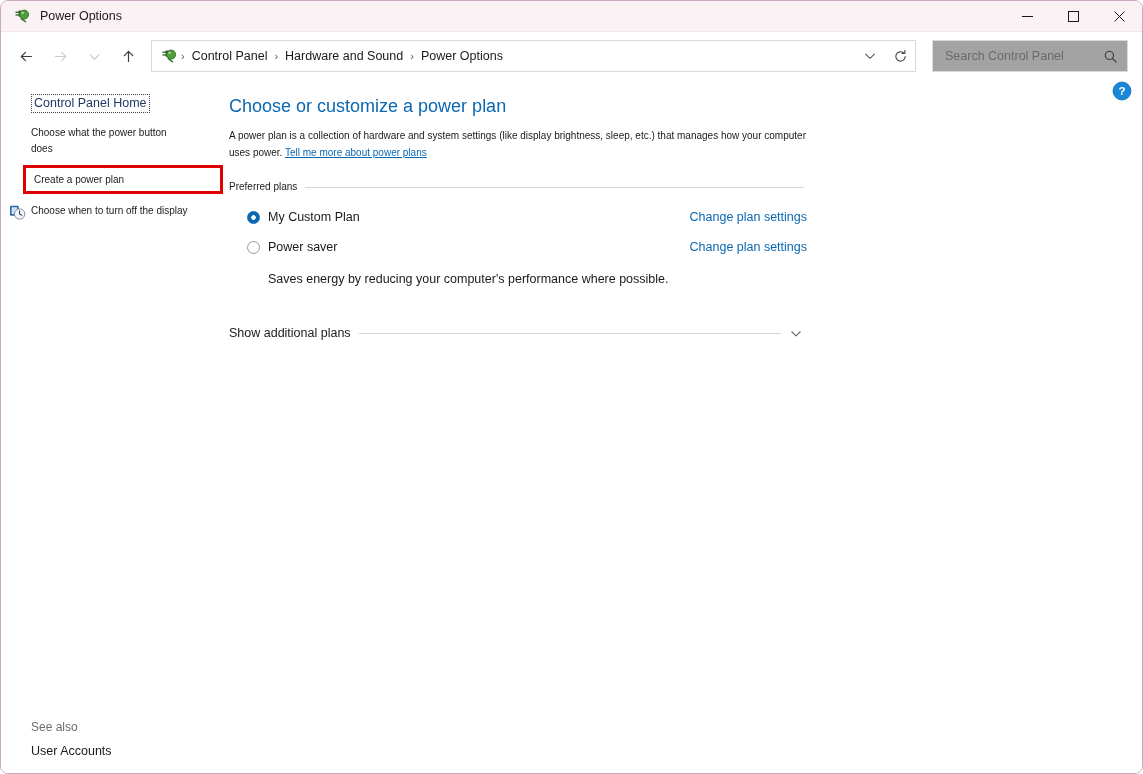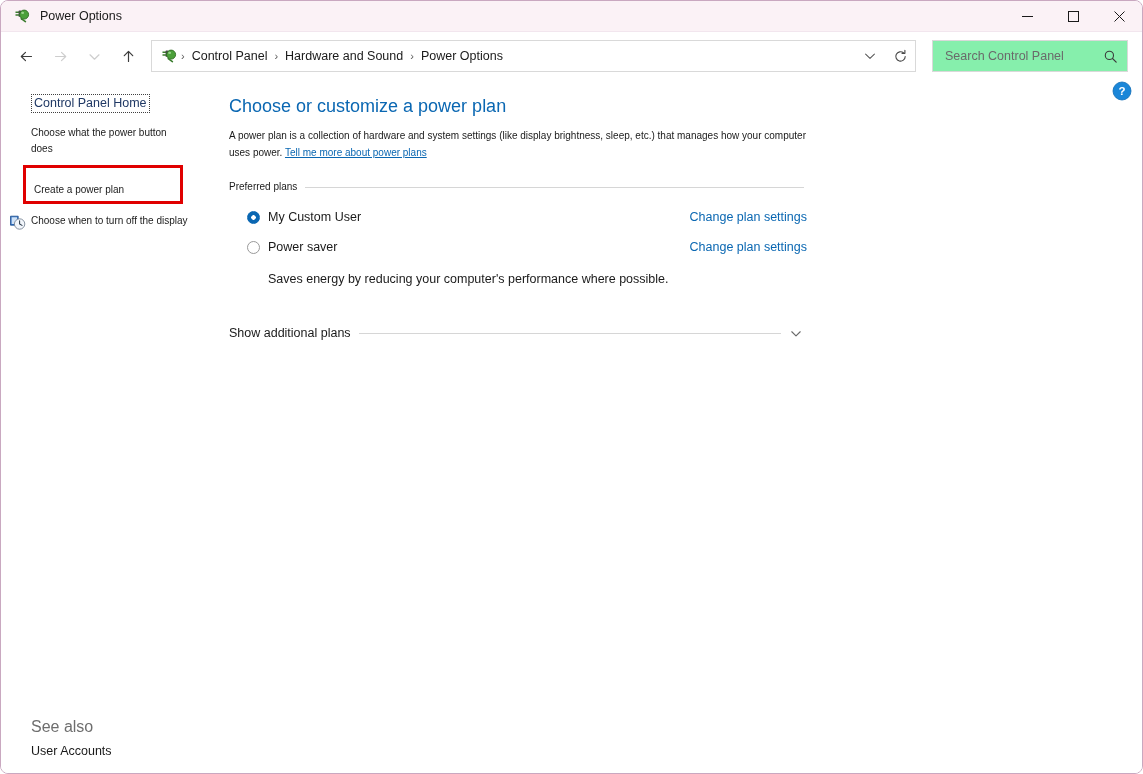--- a/index.html
+++ b/index.html
@@ -117,21 +117,21 @@
     width: 30px; height: 30px;
     display: flex; align-items: center; justify-content: center;
     flex: 0 0 auto; cursor: default;
   }
 
   #searchbox {
     width: 196px;
     height: 32px;
     margin-left: 16px;
     border: 1px solid #d9d9d9;
-    background: #86efac;
+    background: #a3a3a3;
     display: flex;
     align-items: center;
     flex: 0 0 196px;
     padding: 0 6px 0 10px;
   }
   #search-input {
     flex: 1 1 auto;
     border: 0;
     outline: 0;
     font-family: "Liberation Sans", sans-serif;
@@ -189,23 +189,23 @@
     line-height: 16px;
     padding: 2px 6px 2px 30px;
     cursor: default;
     max-width: 194px;
   }
   #link-create-plan {
     border: 3px solid #e00000;
     margin-left: 22px;
     margin-right: 0;
     padding-left: 8px;
-    padding-top: 14px;
+    padding-top: 4px;
     padding-bottom: 3px;
-    width: 160px;
+    width: 200px;
     max-width: none;
     margin-top: 6px;
     margin-bottom: 2px;
   }
   #link-display-off {
     margin-top: 7px;
   }
   .side-icon {
     position: absolute;
     left: 8px;
@@ -215,21 +215,21 @@
   }
 
   #see-also {
     position: absolute;
     left: 0;
     bottom: 14px;
     width: 224px;
     padding-left: 30px;
   }
   #see-also-label {
-    font-size: 16px;
+    font-size: 12px;
     color: #6e6e6e;
     line-height: 16px;
     margin-bottom: 8px;
   }
   #see-also-link {
     font-size: 12.5px;
     color: #1a1a1a;
     line-height: 16px;
     cursor: default;
   }
@@ -498,21 +498,21 @@
 
       <p id="page-desc"><span>A power plan is a collection of hardware and system settings (like display brightness, sleep, etc.) that manages how your computer uses power. </span><span id="desc-link">Tell me more about power plans</span></p>
 
       <div class="group-head">
         <span class="gh-label">Preferred plans</span>
         <span class="gh-rule"></span>
       </div>
 
       <div class="plan-row">
         <span class="radio on"></span>
-        <span class="plan-name">My Custom User</span>
+        <span class="plan-name">My Custom Plan</span>
         <span class="plan-spacer"></span>
         <span class="plan-link">Change plan settings</span>
       </div>
 
       <div class="plan-row">
         <span class="radio off"></span>
         <span class="plan-name">Power saver</span>
         <span class="plan-spacer"></span>
         <span class="plan-link">Change plan settings</span>
       </div>

